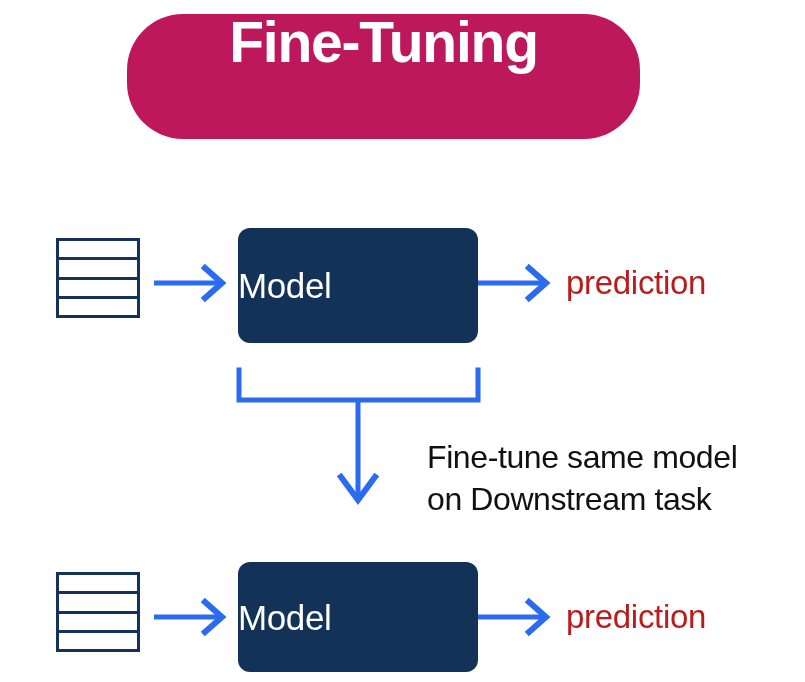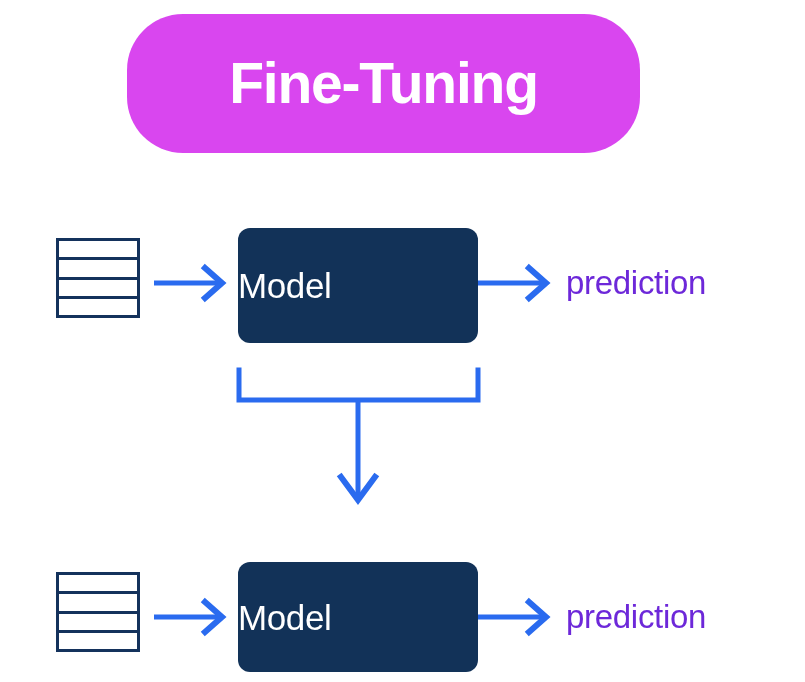--- a/index.html
+++ b/index.html
@@ -22,25 +22,25 @@
     width: 805px;
     height: 682px;
   }
 
   
   .title-pill {
     position: absolute;
     left: 127px;
     top: 14px;
     width: 513px;
-    height: 139px;
+    height: 125px;
     border-radius: 56px;
-    background: #d946ef;
+    background: #be185d;
     display: flex;
-    align-items: center;
+    align-items: flex-start;
     justify-content: center;
   }
   .title-pill-label {
     color: #ffffff;
     font-family: "Liberation Sans", sans-serif;
     font-size: 57px;
     font-weight: bold;
     letter-spacing: -1.2px;
     line-height: 1;
     white-space: nowrap;
@@ -85,21 +85,21 @@
     font-weight: normal;
     letter-spacing: -0.4px;
     line-height: 1;
   }
   #model-box-top    { left: 238px; top: 228px; height: 115px; }
   #model-box-bottom { left: 238px; top: 562px; height: 110px; }
 
   
   .prediction-label {
     position: absolute;
-    color: #6d28d9;
+    color: #b91c1c;
     font-family: "Liberation Sans", sans-serif;
     font-size: 33px;
     font-weight: normal;
     letter-spacing: -0.3px;
     line-height: 1;
     white-space: nowrap;
   }
   #prediction-top    { left: 566px; top: 266px; }
   #prediction-bottom { left: 566px; top: 600px; }
 
@@ -156,20 +156,24 @@
     <div class="row"></div>
     <div class="row"></div>
   </div>
 
   <div class="model-box" id="model-box-bottom">
     <span class="model-box-label">Model</span>
   </div>
 
   <div class="prediction-label" id="prediction-bottom">prediction</div>
 
+  <div class="caption">
+    <span class="caption-line">Fine-tune same model</span>
+    <span class="caption-line">on Downstream task</span>
+  </div>
 
   <svg id="connectors" viewBox="0 0 805 682">
 
     <g>
       <line x1="154" y1="283" x2="222" y2="283" stroke="#2a6bef" stroke-width="5"></line>
       <polyline points="205,268 222,283 205,298" fill="none" stroke="#2a6bef" stroke-width="6" stroke-linecap="square" stroke-linejoin="miter"></polyline>
     </g>
 
     <g>
       <line x1="478" y1="283" x2="546" y2="283" stroke="#2a6bef" stroke-width="5"></line>

